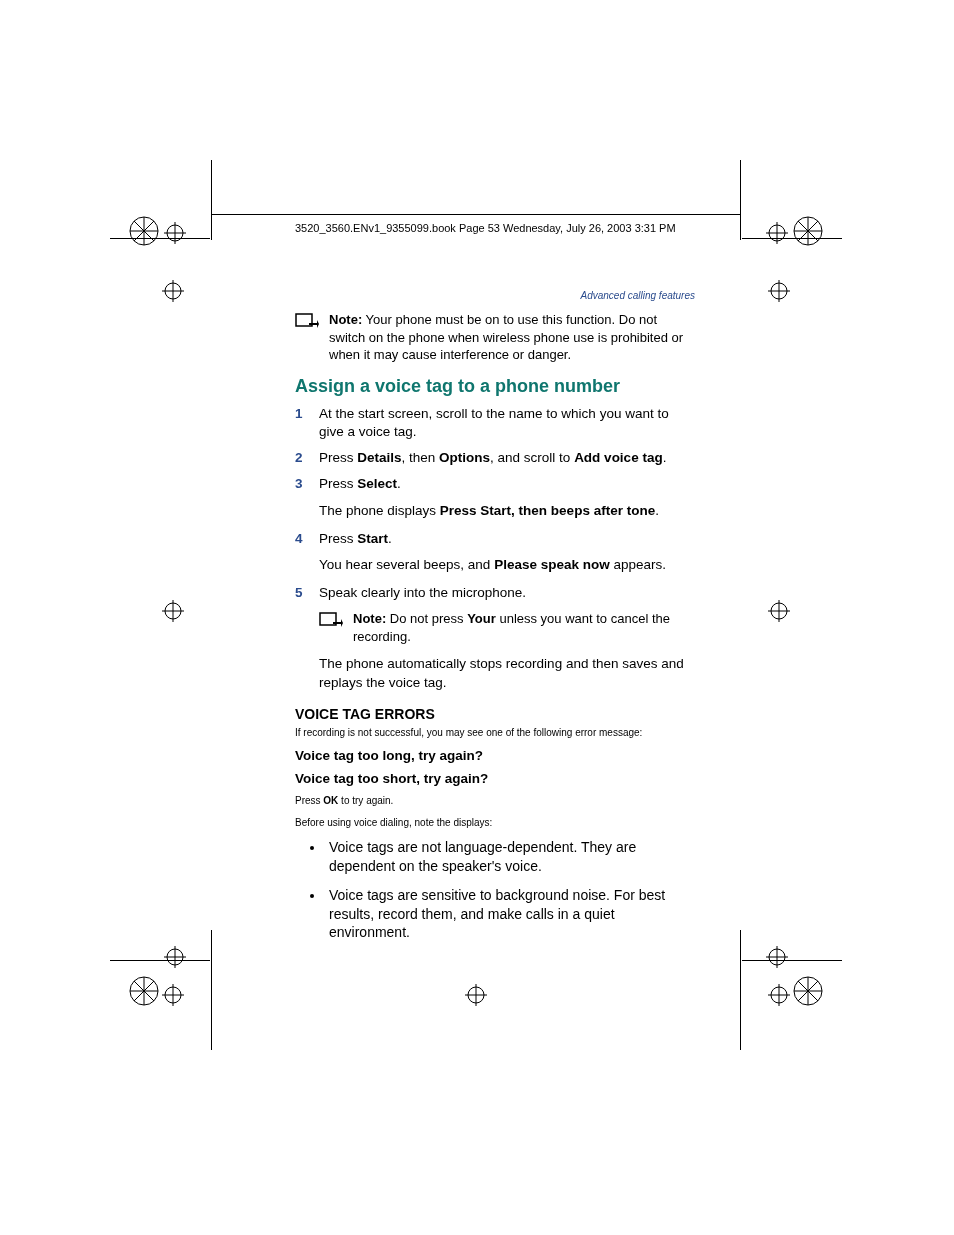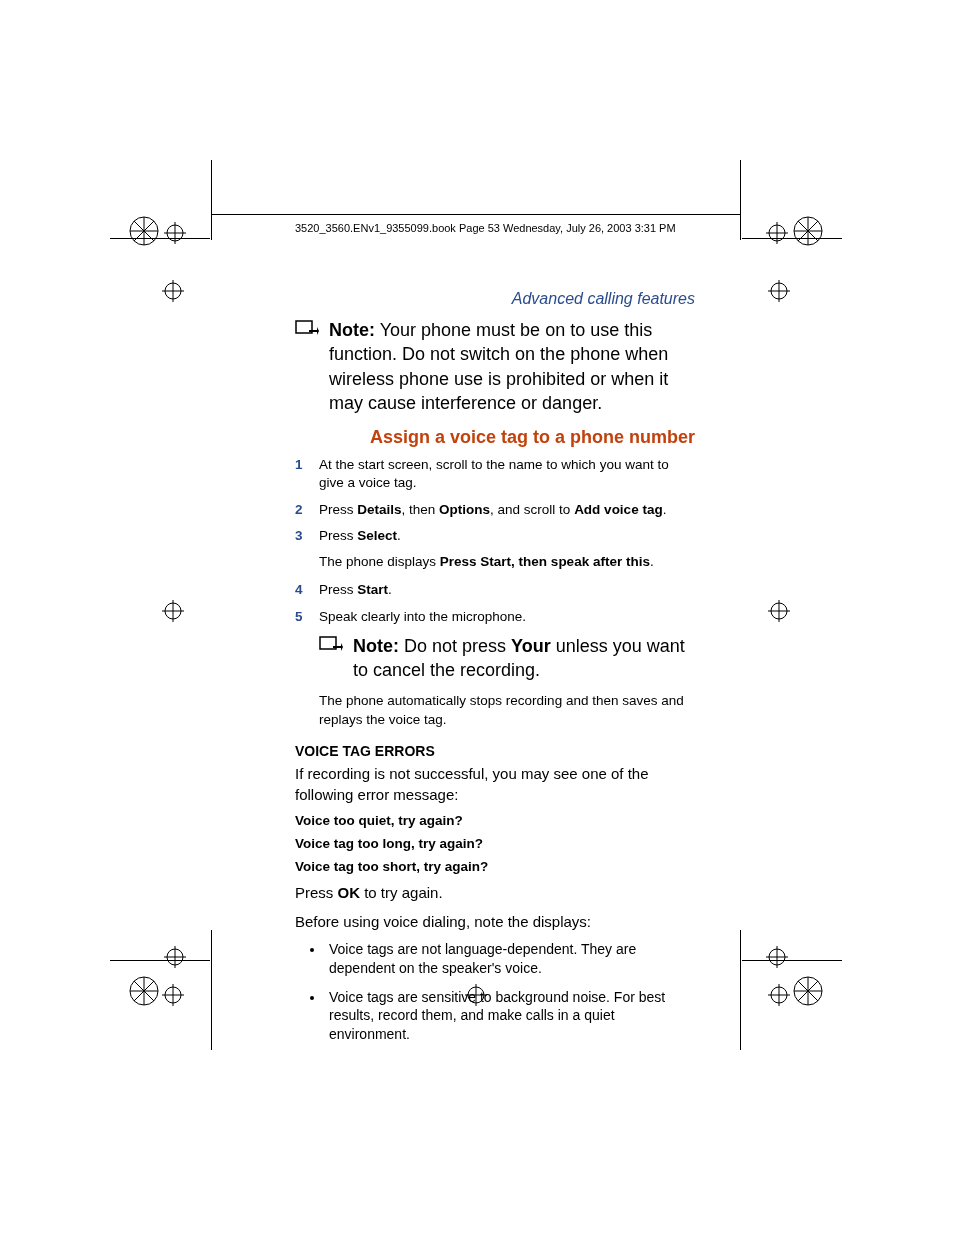--- a/index.html
+++ b/index.html
@@ -19,45 +19,44 @@
     width: 400px;
   }
   .book-header {
     font-size: 11px;
     margin-bottom: 56px;
   }
   .section-header {
     font-style: italic;
     color: #2a4b8d;
     text-align: right;
-    font-size: 16px;
+    font-size: 10px;
     margin-bottom: 10px;
   }
   .note-row {
     display: flex;
     align-items: flex-start;
     gap: 10px;
     margin-bottom: 12px;
   }
   .note-icon {
     flex: 0 0 24px;
     margin-top: 2px;
   }
   .note-icon svg { display: block; }
   .note-text {
-    font-size: 18px;
+    font-size: 13px;
     line-height: 1.35;
   }
   .note-text .label { font-weight: 700; }
   h2.title {
-    color: #c2410c;
+    color: #0f766e;
     font-size: 18px;
     font-weight: 700;
     margin: 8px 0 8px 0;
-    text-align: right;
   }
   .step {
     display: flex;
     gap: 12px;
     margin-bottom: 8px;
     font-size: 13.5px;
     line-height: 1.35;
   }
   .step .num {
     color: #2a4b8d;
@@ -71,21 +70,21 @@
     gap: 10px;
     align-items: flex-start;
     margin-bottom: 10px;
   }
   .sub-heading {
     font-weight: 700;
     font-size: 14px;
     margin: 10px 0 4px 0;
   }
   .para {
-    font-size: 15px;
+    font-size: 10px;
     line-height: 1.4;
     margin-bottom: 8px;
   }
   .err-q {
     font-weight: 700;
     font-size: 13.5px;
     margin-bottom: 8px;
   }
   ul.bullets {
     list-style: disc;
@@ -281,28 +280,31 @@
     </div>
   </div>
 
   <div class="step">
     <div class="num">3</div>
     <div class="body">
       <span>Press </span><span class="b">Select</span><span>.</span>
     </div>
   </div>
   <div class="followup" style="margin-left:24px; margin-bottom:10px; font-size:13.5px; line-height:1.35;">
-    <span>The phone displays </span><span class="b">Press Start, then speak after this</span><span>.</span>
+    <span>The phone displays </span><span class="b">Press Start, then beeps after tone</span><span>.</span>
   </div>
 
   <div class="step">
     <div class="num">4</div>
     <div class="body">
       <span>Press </span><span class="b">Start</span><span>.</span>
     </div>
+  </div>
+  <div class="followup" style="margin-left:24px; margin-bottom:10px; font-size:13.5px; line-height:1.35;">
+    <span>You hear several beeps, and </span><span class="b">Please speak now</span><span> appears.</span>
   </div>
 
   <div class="step">
     <div class="num">5</div>
     <div class="body">Speak clearly into the microphone.</div>
   </div>
 
   <div class="indent-note">
     <div class="note-icon">
       <svg width="24" height="18" viewBox="0 0 24 18">
@@ -313,21 +315,20 @@
     <div class="note-text">
       <span class="label">Note:</span><span> Do not press </span><span class="b">Your</span><span> unless you want to cancel the recording.</span>
     </div>
   </div>
 
   <div class="followup" style="margin-left:24px; margin-bottom:14px; font-size:13.5px; line-height:1.35;">The phone automatically stops recording and then saves and replays the voice tag.</div>
 
   <div class="sub-heading">VOICE TAG ERRORS</div>
   <div class="para">If recording is not successful, you may see one of the following error message:</div>
 
-  <div class="err-q">Voice too quiet, try again?</div>
   <div class="err-q">Voice tag too long, try again?</div>
   <div class="err-q">Voice tag too short, try again?</div>
 
   <div class="para">
     <span>Press </span><span class="b">OK</span><span> to try again.</span>
   </div>
 
   <div class="para">Before using voice dialing, note the displays:</div>
 
   <ul class="bullets">

